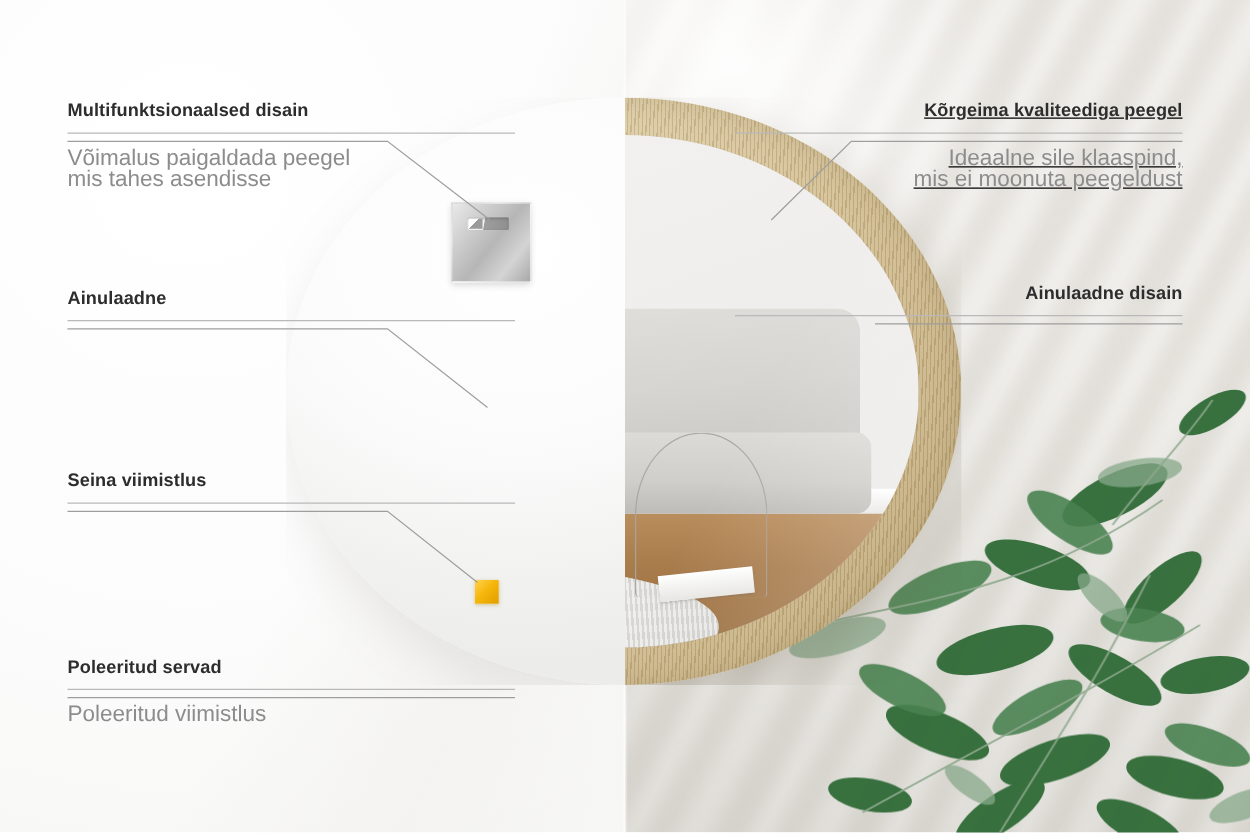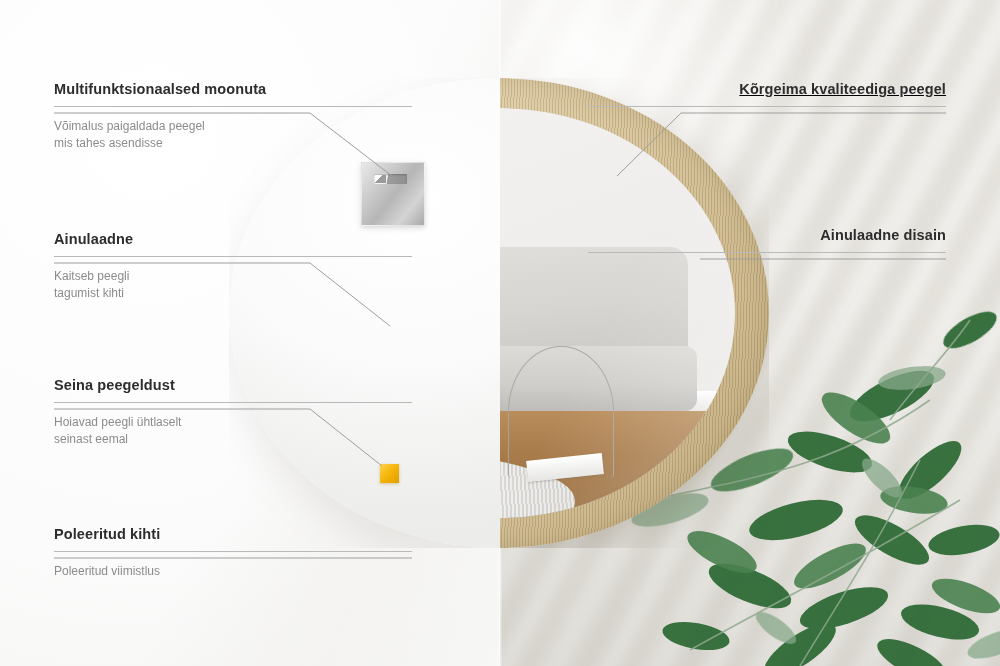--- a/index.html
+++ b/index.html
@@ -89,21 +89,21 @@
     box-shadow:0 1px 3px rgba(160,125,0,.35);}
 
   
   .leader{position:absolute;stroke:#9e9e9e;stroke-width:1;fill:none;}
   svg.lines{position:absolute;left:0;top:0;width:1000px;height:666px;pointer-events:none;}
 
   
   .callout{position:absolute;}
   .callout h3{margin:0;font-size:14.5px;font-weight:bold;color:#2d2d2d;letter-spacing:.1px;}
   .callout .rule{height:1px;background:#b9b9b9;margin:9px 0 11px 0;}
-  .callout p{margin:0;font-size:12px;line-height:17px;color:#8c8c8c;font-weight:400;}
+  .callout p{margin:0;font-size:18px;line-height:17px;color:#8c8c8c;font-weight:400;}
   .callout.left{left:54px;width:358px;text-align:left;}
   .callout.right{right:54px;width:358px;text-align:right;}
 </style>
 </head>
 <body>
 
 <div class="stage">
 
   <div class="half-left">
     <div class="left-sheen"></div>
@@ -192,46 +192,45 @@
   <svg class="lines">
     <path class="leader" d="M54 113 H 310 L 392 176"></path>
     <path class="leader" d="M54 263 H 310 L 390 326"></path>
     <path class="leader" d="M54 409 H 310 L 382 466"></path>
     <path class="leader" d="M54 558 H 412"></path>
     <path class="leader" d="M946 113 H 681 L 617 176"></path>
     <path class="leader" d="M946 259 H 700"></path>
   </svg>
 
   <div class="callout left" style="top:81px;">
-    <h3>Multifunktsionaalsed moonuta</h3>
+    <h3>Multifunktsionaalsed disain</h3>
     <div class="rule"></div>
     <p>Võimalus paigaldada peegel<br>mis tahes asendisse</p>
   </div>
 
   <div class="callout left" style="top:231px;">
     <h3>Ainulaadne</h3>
     <div class="rule"></div>
-    <p>Kaitseb peegli<br>tagumist kihti</p>
   </div>
 
   <div class="callout left" style="top:377px;">
-    <h3>Seina peegeldust</h3>
-    <div class="rule"></div>
-    <p>Hoiavad peegli ühtlaselt<br>seinast eemal</p>
+    <h3>Seina viimistlus</h3>
+    <div class="rule"></div>
   </div>
 
   <div class="callout left" style="top:526px;">
-    <h3>Poleeritud kihti</h3>
+    <h3>Poleeritud servad</h3>
     <div class="rule"></div>
     <p>Poleeritud viimistlus</p>
   </div>
 
   <div class="callout right" style="top:81px;text-decoration:underline;">
     <h3>Kõrgeima kvaliteediga peegel</h3>
     <div class="rule"></div>
+    <p>Ideaalne sile klaaspind,<br>mis ei moonuta peegeldust</p>
   </div>
 
   <div class="callout right" style="top:227px;">
     <h3>Ainulaadne disain</h3>
     <div class="rule"></div>
   </div>
 
 </div>
 
 </body></html>

